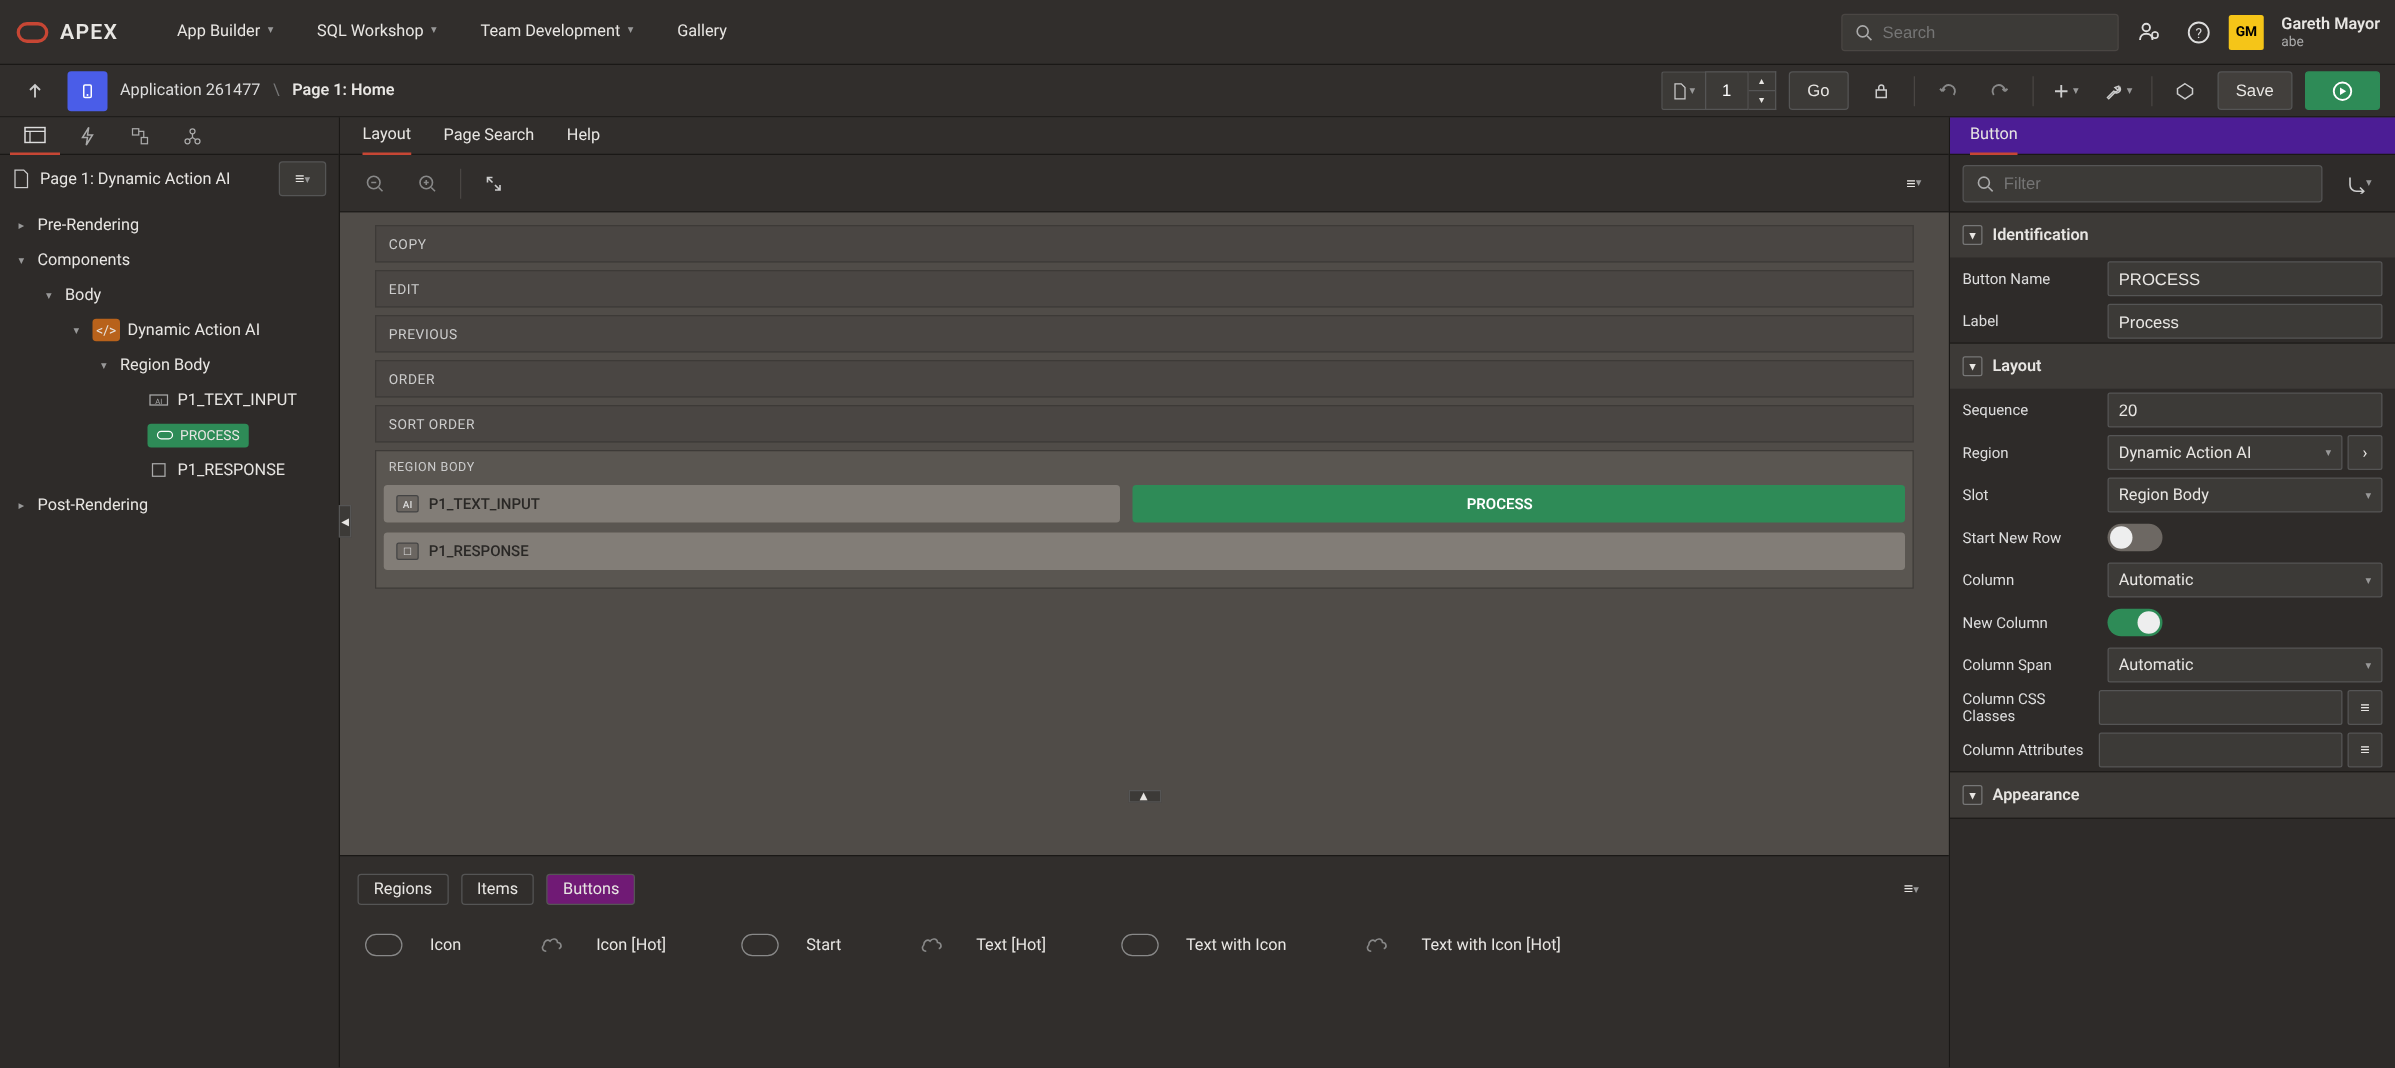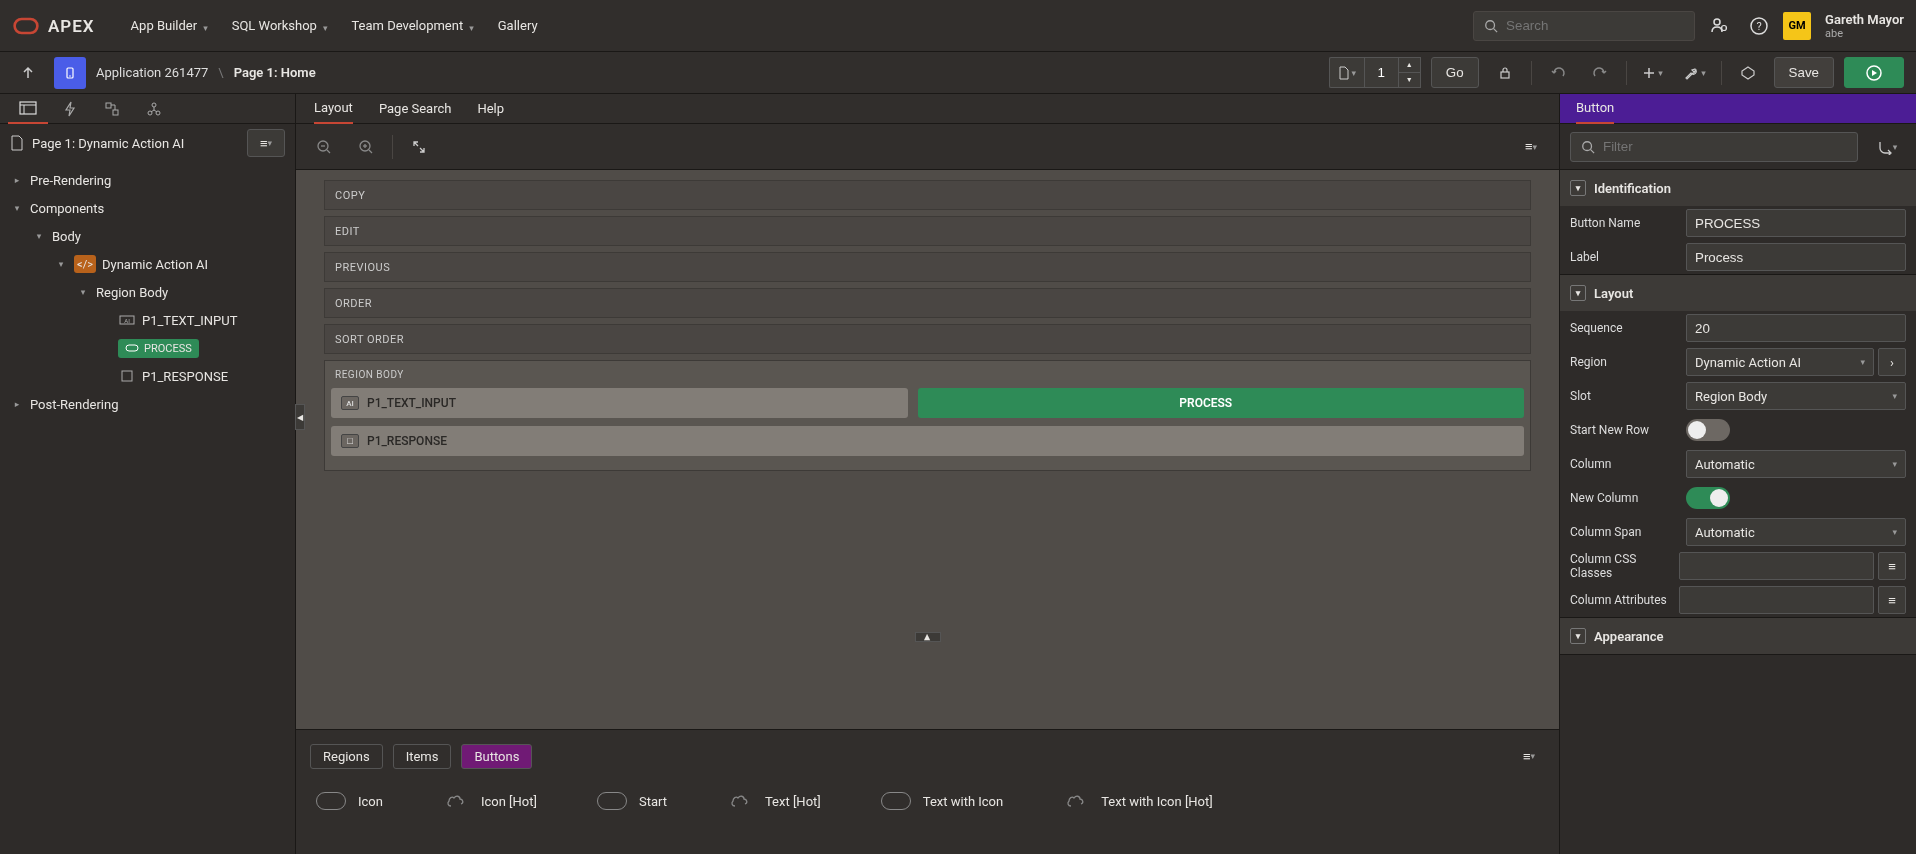--- a/index.html
+++ b/index.html
@@ -3,21 +3,21 @@
 <meta charset="utf-8">
 <style>
 *{margin:0;padding:0;box-sizing:border-box;}
 body{font-family:-apple-system,BlinkMacSystemFont,"Segoe UI",Roboto,sans-serif;background:#2e2b29;color:#e8e6e3;font-size:13px;overflow:hidden;width:1916px;height:854px;}
 
 
 .hdr{height:52px;background:#312e2c;display:flex;align-items:center;padding:0 12px;gap:8px;border-bottom:1px solid #1a1816;}
 .logo{width:28px;height:28px;}
 .brand{font-size:17px;font-weight:600;letter-spacing:1px;}
 .hmenu{display:flex;gap:24px;margin-left:28px;}
-.hmenu-item{display:flex;align-items:flex-end;gap:6px;cursor:pointer;color:#e8e6e3;}
+.hmenu-item{display:flex;align-items:flex-start;gap:6px;cursor:pointer;color:#e8e6e3;margin-left:11px;}
 .hdr-spacer{flex:1;}
 .search-box{width:222px;height:30px;background:#3c3a37;border:1px solid #4a4643;border-radius:3px;display:flex;align-items:center;padding:0 10px;gap:8px;}
 .search-box input{background:none;border:none;outline:none;color:#eab308;flex:1;}
 .hdr-icon{width:32px;height:32px;display:flex;align-items:center;justify-content:center;cursor:pointer;}
 .avatar{width:28px;height:28px;background:#f5c518;color:#000;font-weight:700;font-size:11px;display:flex;align-items:center;justify-content:center;border-radius:2px;}
 .user{display:flex;flex-direction:column;margin-left:6px;}
 .user .n{font-weight:600;font-size:13px;}
 .user .s{font-size:11px;color:#aaa;}
 
 
@@ -35,21 +35,21 @@
 .page-sel .spin{width:22px;height:31px;background:#3c3a37;border:1px solid #555;border-left:none;display:flex;flex-direction:column;}
 .page-sel .spin div{flex:1;display:flex;align-items:center;justify-content:center;font-size:7px;cursor:pointer;border-bottom:1px solid #555;}
 .page-sel .spin div:last-child{border:none;}
 .btn{height:31px;padding:0 14px;background:#3c3a37;border:1px solid #555;border-radius:3px;cursor:pointer;color:#e8e6e3;display:flex;align-items:center;gap:4px;}
 .btn.save{background:#423f3c;text-align:center;}
 .btn.run{background:#2e8b57;border-color:#2e8b57;width:60px;justify-content:center;}
 .vsep{width:1px;height:24px;background:#4a4643;}
 
 
 .wrap{display:flex;height:760px;}
-.left{width:296px;background:#2e2b29;border-right:1px solid #1a1816;display:flex;flex-direction:column;}
+.left{width:272px;background:#2e2b29;border-right:1px solid #1a1816;display:flex;flex-direction:column;}
 .left-tabs{height:30px;display:flex;align-items:center;gap:2px;padding:0 8px;border-bottom:1px solid #1a1816;background:#312e2c;}
 .left-tab{width:40px;height:30px;display:flex;align-items:center;justify-content:center;cursor:pointer;}
 .left-tab.active{border-bottom:2px solid #c74634;}
 .tree-hdr{height:38px;display:flex;align-items:center;padding:0 10px;gap:8px;}
 .tree-hdr .ttl{flex:1;}
 .tree-hdr .menu{width:38px;height:28px;background:#3c3a37;border:1px solid #555;border-radius:3px;display:flex;align-items:center;justify-content:center;cursor:pointer;}
 .tree{padding:4px 0;}
 .tree-row{height:28px;display:flex;align-items:center;cursor:pointer;gap:6px;}
 .tree-row .tog{width:14px;display:flex;justify-content:center;font-size:9px;color:#999;}
 .tree-row .ico{width:18px;height:18px;display:flex;align-items:center;justify-content:center;}
@@ -65,26 +65,26 @@
 .ctbar{height:46px;display:flex;align-items:center;padding:0 12px;gap:10px;border-bottom:1px solid #1a1816;}
 .ctbar .sp{flex:1;}
 .layout-area{flex:1;overflow:auto;padding:10px 28px;background:#504c48;}
 .slot{height:30px;background:#4a4643;border:1px solid #3d3a37;margin-bottom:6px;display:flex;align-items:center;padding:0 10px;font-size:11px;color:#ccc;letter-spacing:0.5px;}
 .region-body{background:#5a5651;padding:6px;border:1px solid #3d3a37;}
 .region-body .lbl{font-size:10px;color:#ccc;letter-spacing:0.5px;margin-bottom:6px;padding:2px 4px;}
 .row{display:flex;gap:10px;margin-bottom:8px;}
 .item{flex:1;height:30px;background:#827d77;border-radius:3px;display:flex;align-items:center;padding:0 10px;gap:8px;font-size:12px;color:#2a2826;font-weight:500;}
 .item.btn-proc{background:#2e8b57;color:#fff;justify-content:center;font-weight:600;padding-right:40px;}
 .item .ii{width:18px;height:14px;border:1px solid #444;border-radius:2px;background:#6b6661;display:flex;align-items:center;justify-content:center;font-size:8px;color:#ddd;}
-.gallery{height:125px;border-top:1px solid #1a1816;padding:10px 14px;background:#312e2c;}
+.gallery{height:170px;border-top:1px solid #1a1816;padding:10px 14px;background:#312e2c;}
 .gal-hdr{display:flex;align-items:center;gap:10px;margin-bottom:14px;}
 .gal-tab{padding:4px 12px;border:1px solid #555;border-radius:3px;cursor:pointer;}
 .gal-tab.active{background:#701a75;}
 .gal-items{display:flex;gap:60px;padding:4px 6px;flex-wrap:wrap;}
-.gal-item{display:flex;align-items:center;gap:12px;cursor:pointer;}
+.gal-item{display:flex;align-items:center;gap:22px;cursor:pointer;}
 .gal-ico{width:30px;height:18px;border:1.5px solid #888;border-radius:10px;}
 .collapse-handle{position:absolute;width:10px;height:26px;background:#3c3a37;border:1px solid #555;display:flex;align-items:center;justify-content:center;font-size:8px;cursor:pointer;}
 .ch-left{left:-1px;top:310px;}
 .ch-bot{left:50%;top:530px;transform:translateX(-50%) rotate(90deg);}
 
 
 .right{width:356px;background:#2e2b29;display:flex;flex-direction:column;}
 .rtabs{height:30px;display:flex;align-items:center;padding:0 16px;border-bottom:1px solid #1a1816;background:#4c1d95;}
 .rtab{height:30px;display:flex;align-items:center;border-bottom:2px solid #c74634;}
 .rfilter{height:46px;display:flex;align-items:center;padding:0 10px;gap:10px;border-bottom:1px solid #1a1816;}

